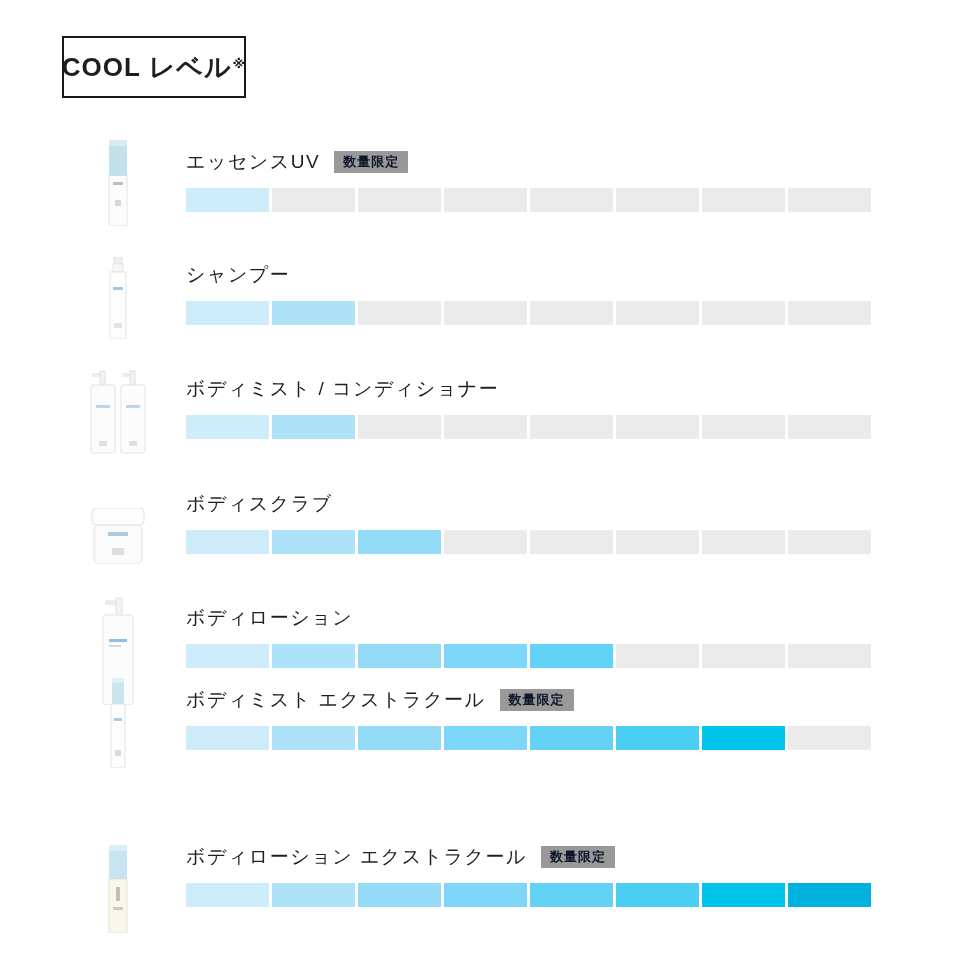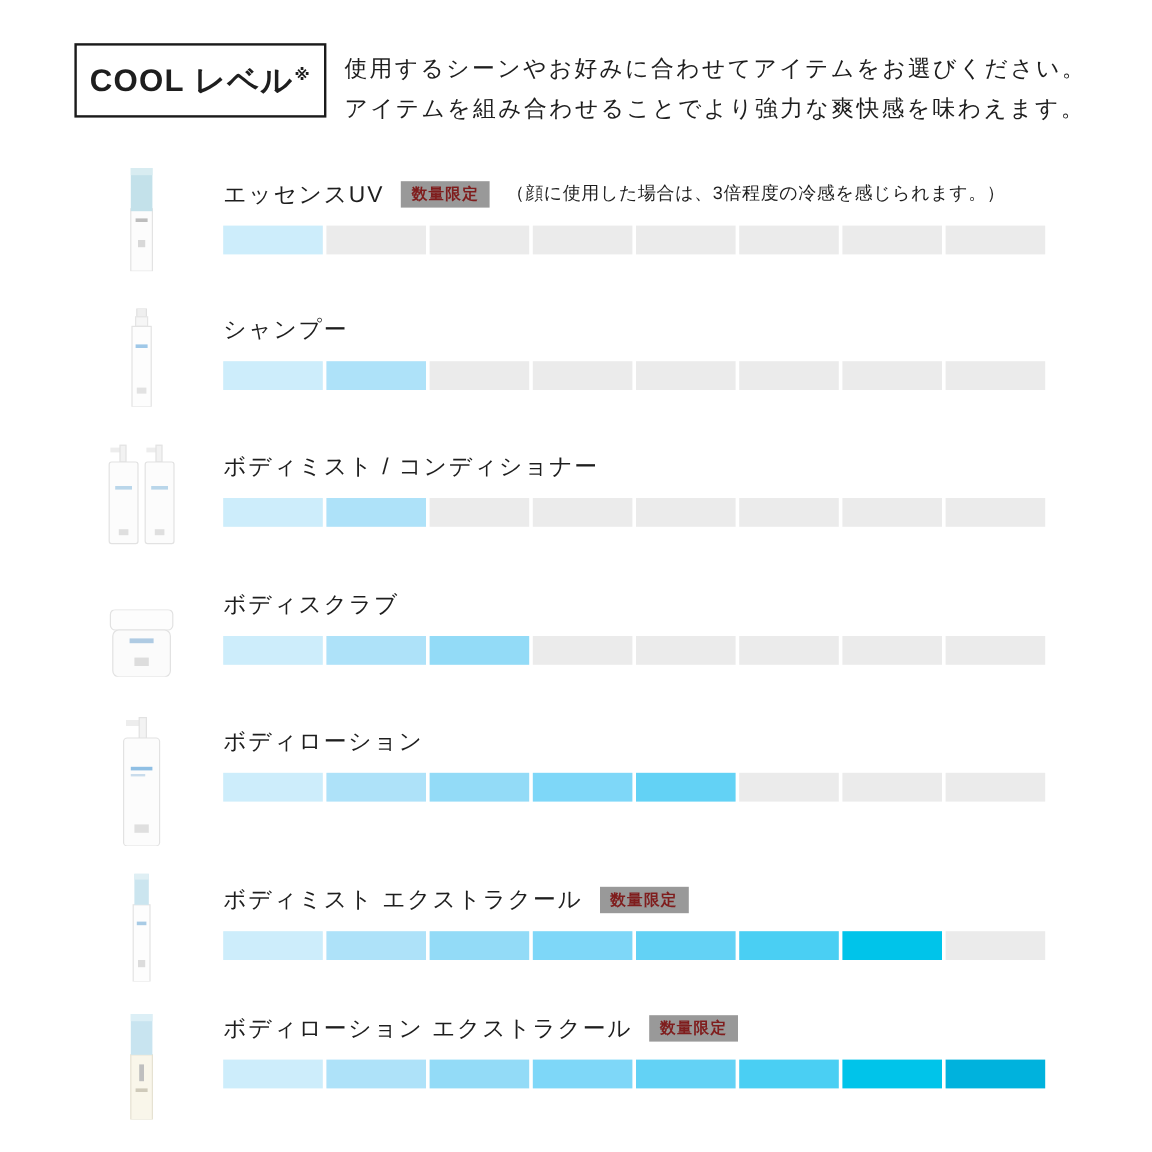--- a/index.html
+++ b/index.html
@@ -6,42 +6,42 @@
   body{
     width:960px;height:960px;
     font-family:"Liberation Sans","DejaVu Sans",sans-serif;
     color:#1e1e1e;
     -webkit-font-smoothing:antialiased;
   }
   .page{position:relative;width:960px;height:960px;background:#fff;overflow:hidden;}
 
   
   .title-box{
-    position:absolute;left:62px;top:36px;width:210px;height:62px;
+    position:absolute;left:62px;top:36px;width:184px;height:62px;
     border:2px solid #1a1a1a;box-sizing:border-box;
     display:flex;align-items:center;justify-content:center;
     font-size:26px;font-weight:bold;letter-spacing:1px;white-space:nowrap;
   }
   .title-box sup{font-size:13px;position:relative;top:-4px;margin-left:1px;font-weight:bold;}
   .desc{
     position:absolute;left:287px;top:41px;
     font-size:19px;line-height:34px;letter-spacing:2px;font-weight:500;white-space:nowrap;
   }
 
   
   .row{position:absolute;left:0;width:960px;height:110px;}
   .icon-wrap{position:absolute;left:88px;width:60px;display:flex;justify-content:center;}
   .label-line{
     position:absolute;left:186px;top:0;height:27px;
     display:flex;align-items:center;gap:14px;white-space:nowrap;
   }
   .pname{font-size:19px;font-weight:normal;letter-spacing:1.5px;}
   .badge{
     font-size:13px;font-weight:bold;letter-spacing:1px;
-    color:#7f1d1d;background:#999999;padding:4px 9px 5px;line-height:1;
+    color:#0f172a;background:#999999;padding:4px 9px 5px;line-height:1;
   }
   .note{font-size:15px;letter-spacing:0.5px;font-weight:500;}
   .bar{position:absolute;left:186px;top:40px;height:24px;display:flex;gap:3px;}
   .seg{width:83px;height:24px;flex:none;}
 
   
   .footer-note{
     position:absolute;left:186px;top:916px;width:687px;text-align:right;
     font-size:15px;letter-spacing:1px;font-weight:500;
   }
@@ -50,40 +50,35 @@
   .icon-wrap svg{display:block;}
 </style>
 </head>
 <body>
 
 <div class="page">
 
   <div class="title-box">
     <span>COOL レベル</span>
       <sup>※</sup>
-  </div>
-  <div class="desc">
-    <div>使用するシーンやお好みに合わせてアイテムをお選びください。</div>
-    <div>アイテムを組み合わせることでより強力な爽快感を味わえます。</div>
   </div>
 
   <div class="row" style="top:148px">
     <div class="icon-wrap" style="top:-8px">
       <svg width="24" height="86" viewBox="0 0 24 86">
         <rect x="3" y="34" width="18" height="52" fill="#FCFCFC" stroke="#E3E3E3"></rect>
         <rect x="3" y="0" width="18" height="36" fill="#C3E1EA"></rect>
         <rect x="3" y="0" width="18" height="6" fill="#D8ECF1"></rect>
         <rect x="7" y="42" width="10" height="3" fill="#BDBDBD"></rect>
         <rect x="9" y="60" width="6" height="6" fill="#D8D8D8"></rect>
       </svg>
     </div>
     <div class="label-line">
       <span class="pname">エッセンスUV</span>
       <span class="badge">数量限定</span>
-      <span class="note">（顔に使用した場合は、3倍程度の冷感を感じられます。）</span>
     </div>
     <div class="bar">
         <div class="seg" style="background: rgb(205, 237, 251);"></div>
         <div class="seg" style="background: rgb(235, 235, 235);"></div>
         <div class="seg" style="background: rgb(235, 235, 235);"></div>
         <div class="seg" style="background: rgb(235, 235, 235);"></div>
         <div class="seg" style="background: rgb(235, 235, 235);"></div>
         <div class="seg" style="background: rgb(235, 235, 235);"></div>
         <div class="seg" style="background: rgb(235, 235, 235);"></div>
         <div class="seg" style="background: rgb(235, 235, 235);"></div>
@@ -194,21 +189,21 @@
         <div class="seg" style="background: rgb(174, 226, 249);"></div>
         <div class="seg" style="background: rgb(147, 219, 247);"></div>
         <div class="seg" style="background: rgb(126, 215, 248);"></div>
         <div class="seg" style="background: rgb(99, 210, 245);"></div>
         <div class="seg" style="background: rgb(235, 235, 235);"></div>
         <div class="seg" style="background: rgb(235, 235, 235);"></div>
         <div class="seg" style="background: rgb(235, 235, 235);"></div>
       </div>
   </div>
 
-  <div class="row" style="top:736px">
+  <div class="row" style="top:686px">
     <div class="icon-wrap" style="top:-8px">
       <svg width="22" height="90" viewBox="0 0 22 90">
         <rect x="4" y="26" width="14" height="64" fill="#FDFDFD" stroke="#E3E3E3"></rect>
         <rect x="5" y="0" width="12" height="26" fill="#CBE5EF"></rect>
         <rect x="5" y="0" width="12" height="5" fill="#DFEFF4"></rect>
         <rect x="7" y="40" width="8" height="3" fill="#A8CBE5"></rect>
         <rect x="8" y="72" width="6" height="6" fill="#DCDCDC"></rect>
       </svg>
     </div>
     <div class="label-line">

